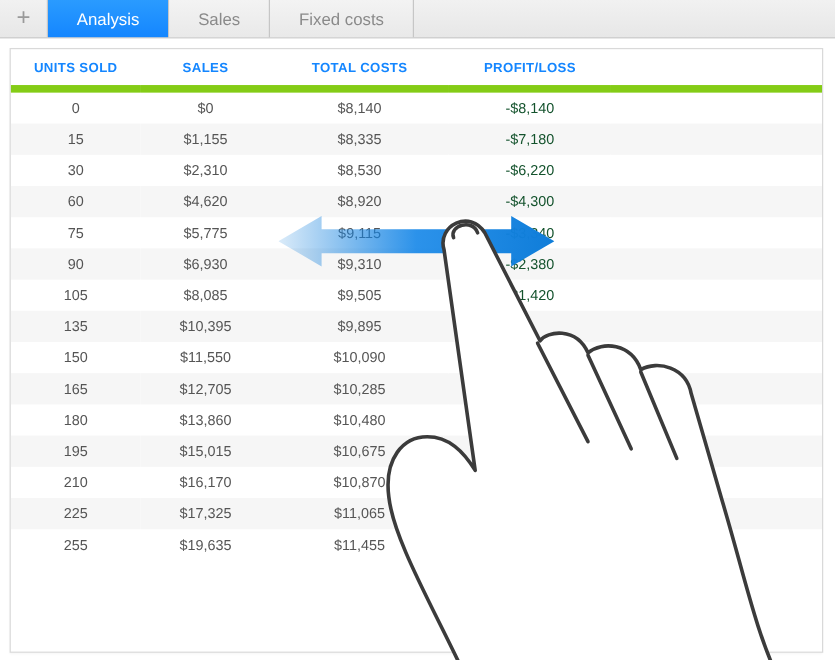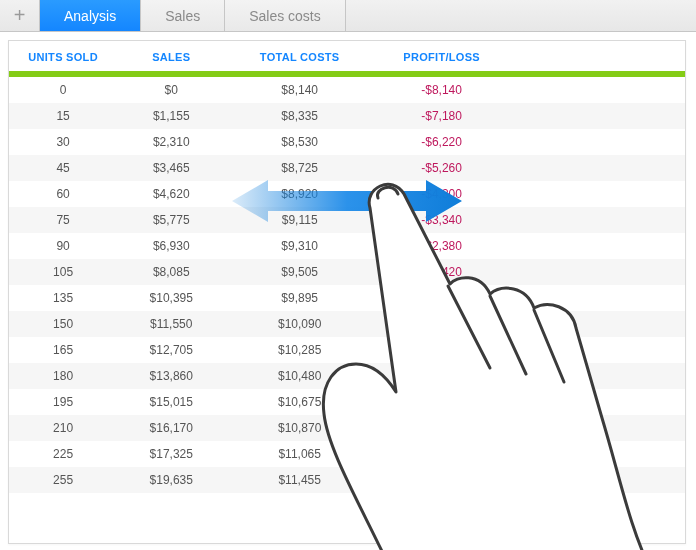--- a/index.html
+++ b/index.html
@@ -7,21 +7,21 @@
   .window { width: 696px; height: 550px; position: relative; }
   .tabbar { display: flex; align-items: stretch; background: linear-gradient(#f1f1f1,#e7e7e7); border-bottom: 1px solid #c6c6c6; height: 32px; }
   .tab-add { width: 40px; display:flex; align-items:center; justify-content:center; color:#9a9a9a; font-size:20px; border-right:1px solid #c6c6c6; cursor:pointer; }
   .tab { padding: 0 24px; display:flex; align-items:center; font-size:14px; color:#8a8a8a; border-right:1px solid #c6c6c6; cursor:pointer; background: linear-gradient(#f3f3f3,#e9e9e9); }
   .tab.active { background: linear-gradient(#2a9bff,#1486ff); color:#fff; }
   .panel { position:absolute; left:8px; top:40px; right:10px; bottom:6px; border:1px solid #d9d9d9; background:#fff; overflow:hidden; box-shadow: 0 1px 2px rgba(0,0,0,0.04); }
   table { width:100%; border-collapse:collapse; table-layout:fixed; }
   th { color:#1486ff; font-size:11px; font-weight:700; letter-spacing:0.3px; text-align:center; padding:10px 0 8px; border-bottom:6px solid #84cc16; }
   td { font-size:12px; color:#555; text-align:center; padding:6px 0; }
   tbody tr:nth-child(even) td { background:#f6f6f6; }
-  td.neg { color:#be185d; }
+  td.neg { color:#14532d; }
   
   .swipe { position:absolute; top:178px; left:232px; width:230px; height:46px; pointer-events:none; }
   .swipe svg { width:100%; height:100%; }
   
   .hand { position:absolute; top:168px; left:320px; width:390px; height:390px; pointer-events:none; }
   .hand svg { width:100%; height:100%; }
 </style>
 </head>
 <body>
 <div class="window">
@@ -30,21 +30,21 @@
     <div class="tab-add">
       <span>+</span>
     </div>
     <div class="tab active">
       <span>Analysis</span>
     </div>
     <div class="tab">
       <span>Sales</span>
     </div>
     <div class="tab">
-      <span>Sales costs</span>
+      <span>Fixed costs</span>
     </div>
   </div>
 
   <div class="panel">
     <table>
       <colgroup>
         <col style="width:16%">
           <col style="width:16%">
           <col style="width:22%">
           <col style="width:20%">
@@ -75,27 +75,20 @@
             <td></td>
           </tr>
           <tr>
             <td>30</td>
             <td>$2,310</td>
             <td>$8,530</td>
             <td class="neg">-$6,220</td>
             <td></td>
           </tr>
           <tr>
-            <td>45</td>
-            <td>$3,465</td>
-            <td>$8,725</td>
-            <td class="neg">-$5,260</td>
-            <td></td>
-          </tr>
-          <tr>
             <td>60</td>
             <td>$4,620</td>
             <td>$8,920</td>
             <td class="neg">-$4,300</td>
             <td></td>
           </tr>
           <tr>
             <td>75</td>
             <td>$5,775</td>
             <td>$9,115</td>

